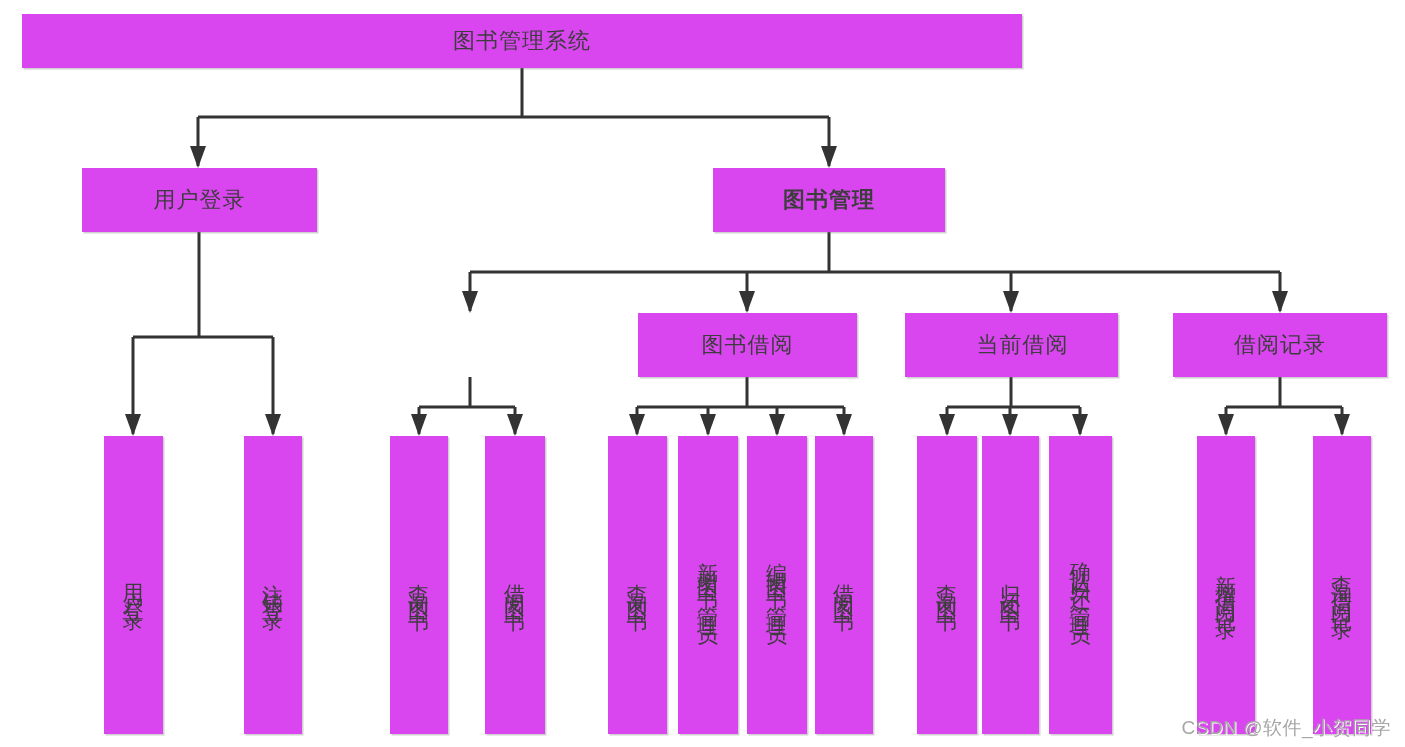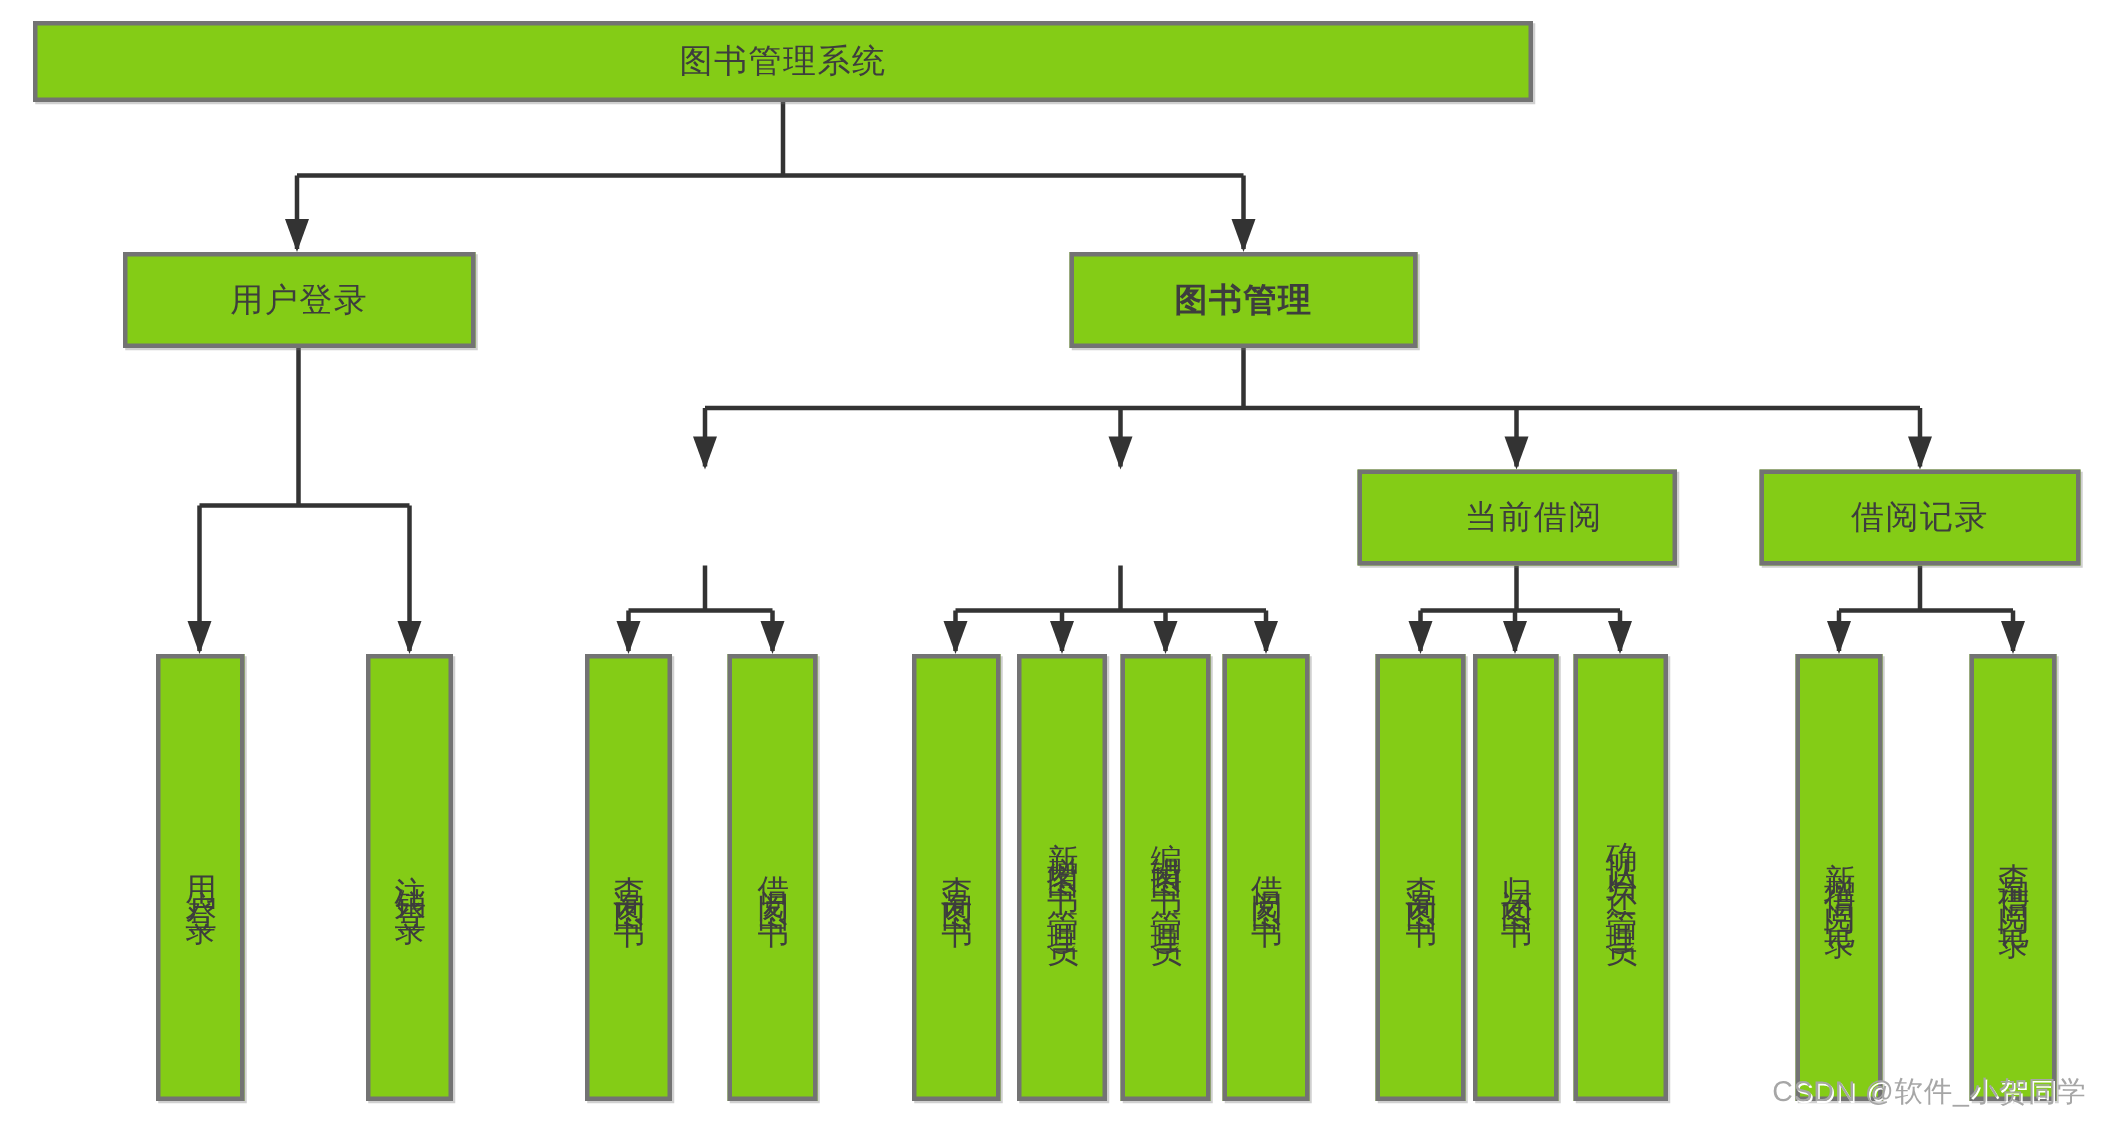--- a/index.html
+++ b/index.html
@@ -17,22 +17,22 @@
   }
   #connectors {
     position: absolute;
     left: 0; top: 0;
     width: 1405px;
     height: 747px;
   }
   .node {
     position: absolute;
     box-sizing: border-box;
-    background: #84cc16;
-    border: 3px solid #737373;
+    background: #d946ef;
+    border: 3px solid #d946ef;
     box-shadow: 1.5px 1.5px 0 rgba(120,120,120,0.35);
     display: flex;
     align-items: center;
     justify-content: center;
     color: #3d3d3d;
     font-size: 22px;
     letter-spacing: 1px;
     text-align: center;
   }
   .leaf {
@@ -98,20 +98,21 @@
       <polygon points="1218,414 1234,414 1226,436"></polygon>
       <polygon points="1334,414 1350,414 1342,436"></polygon>
     </g>
   </svg>
 
   <div class="node" style="left:22px; top:14px; width:1000px; height:54px;">图书管理系统</div>
 
   <div class="node" style="left:82px; top:168px; width:235px; height:64px;">用户登录</div>
   <div class="node" style="left:713px; top:168px; width:232px; height:64px;font-weight:bold;">图书管理</div>
 
+  <div class="node" style="left:638px; top:313px; width:219px; height:64px;">图书借阅</div>
   <div class="node" style="left:905px; top:313px; width:213px; height:64px;padding-left:22px;">当前借阅</div>
   <div class="node" style="left:1173px; top:313px; width:214px; height:64px;">借阅记录</div>
 
   <div class="node leaf" style="left:104px; top:436px; width:59px; height:298px;">用户登录</div>
   <div class="node leaf" style="left:244px; top:436px; width:58px; height:298px;">注销登录</div>
 
   <div class="node leaf" style="left:390px; top:436px; width:58px; height:298px;">查询图书</div>
   <div class="node leaf" style="left:485px; top:436px; width:60px; height:298px;">借阅图书</div>
 
   <div class="node leaf" style="left:608px; top:436px; width:59px; height:298px;">查询图书</div>

